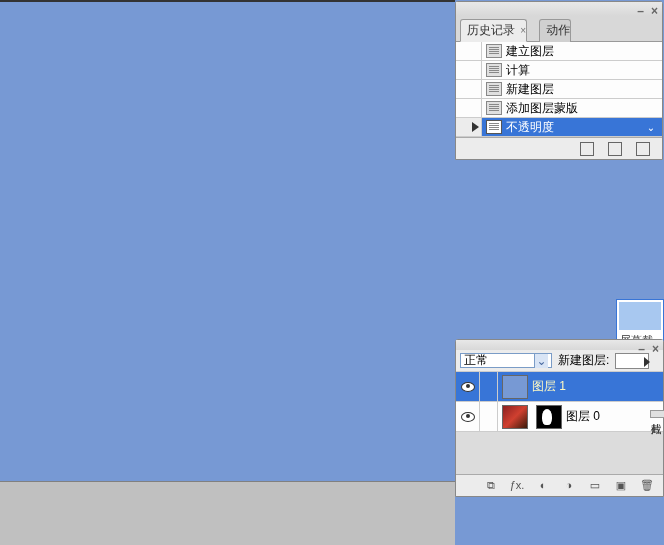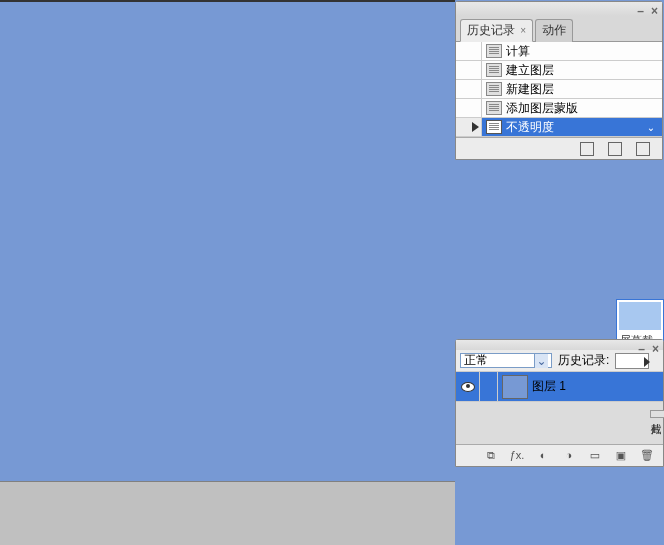--- a/index.html
+++ b/index.html
@@ -3,21 +3,21 @@
 <meta charset="utf-8">
 <style>
 *{box-sizing:border-box;margin:0;padding:0;font-family:"Microsoft YaHei",SimSun,sans-serif;font-size:12px}
 body{width:664px;height:545px;background:#7799d4;overflow:hidden;position:relative}
 .top-edge{position:absolute;top:0;left:0;width:455px;height:2px;background:#333}
 .canvas-bottom{position:absolute;top:481px;left:0;width:455px;height:64px;background:#c0c0c0;border-top:1px solid #808080}
 .panel{position:absolute;background:#ececec;border:1px solid #888;border-radius:3px 3px 0 0}
 .panel-titlebar{height:14px;position:relative;background:linear-gradient(#e8e8e8,#d8d8d8)}
 .panel-ctrl{position:absolute;top:2px;font-weight:bold;color:#666;cursor:default}
 .panel-tabs{display:flex;background:#d8d8d8;padding:2px 4px 0 4px;gap:0;border-bottom:1px solid #999}
-.tab{padding:2px 6px 2px 6px;color:#333;border:1px solid #999;border-bottom:none;background:#d0d0d0;margin-right:2px;border-radius:3px 3px 0 0;position:relative;top:1px}
+.tab{padding:2px 0 2px 6px;color:#333;border:1px solid #999;border-bottom:none;background:#d0d0d0;margin-right:12px;border-radius:3px 3px 0 0;position:relative;top:1px}
 .tab.active{background:#ececec;border-bottom:1px solid #ececec}
 .tab-close{margin-left:2px;color:#777;font-size:10px}
 .history-panel{top:1px;left:455px;width:208px}
 .history-list{max-height:160px;overflow:hidden}
 .hist-row{display:flex;align-items:center;height:19px;border-bottom:1px solid #ccc;background:#fdfdfd}
 .hist-row.sel{background:#3875d7;color:#fff}
 .hist-gutter{width:26px;height:100%;border-right:1px solid #ccc;display:flex;align-items:center;justify-content:flex-end;padding-right:2px}
 .hist-play{width:0;height:0;border-top:5px solid transparent;border-bottom:5px solid transparent;border-left:7px solid #333;display:inline-block}
 .hist-icon{width:16px;height:14px;margin:0 4px;background:#e0e0e0;border:1px solid #888;position:relative}
 .hist-icon:before{content:"";position:absolute;top:2px;left:2px;right:2px;height:1px;background:#888;box-shadow:0 2px 0 #888,0 4px 0 #888,0 6px 0 #888}
@@ -34,21 +34,21 @@
 .layers-panel .panel-titlebar{height:10px}
 .prop-row{display:flex;align-items:center;height:22px;padding:2px 4px;border-bottom:1px solid #ccc;gap:6px}
 .select-box{border:1px solid #7a9cc7;background:#fff;height:15px;padding:1px 3px;display:flex;align-items:center;justify-content:space-between}
 .select-arrow{width:14px;text-align:center;background:#d8e4f5;border-left:1px solid #7a9cc7;color:#4a6aa0}
 .slider-box{border:1px solid #888;background:#fff;width:34px;height:16px;position:relative}
 .slider-arrow{position:absolute;right:-2px;top:3px;width:0;height:0;border-top:5px solid transparent;border-bottom:5px solid transparent;border-left:6px solid #333}
 .lock-icons{display:flex;gap:4px;align-items:center}
 .lk{width:14px;height:14px;border:1px solid #888;background:#e8e8e8;font-size:10px;text-align:center;line-height:12px}
 .layer-list{background:#fdfdfd}
 .layer-row{display:flex;align-items:center;height:30px;border-bottom:1px solid #ccc}
-.layer-row.sel{background:#3875d7;color:#000000}
+.layer-row.sel{background:#3875d7;color:#fef9c3}
 .vis-cell{width:24px;height:100%;border-right:1px solid #ccc;display:flex;align-items:center;justify-content:center}
 .eye{width:14px;height:10px;border:1px solid #333;border-radius:50%;position:relative;background:#fff}
 .eye:after{content:"";position:absolute;top:1px;left:4px;width:4px;height:4px;background:#333;border-radius:50%}
 .lock-cell{width:18px;height:100%;border-right:1px solid #ccc}
 .thumb-box{width:26px;height:24px;border:1px solid #666;margin:0 4px;background:#fff}
 .thumb-box.blue{background:#7799d4}
 .thumb-box.img{background:linear-gradient(135deg,#8b2020,#d04030,#3a1a0a)}
 .thumb-box.mask{background:#000;position:relative}
 .thumb-box.mask:after{content:"";position:absolute;top:3px;left:5px;width:10px;height:16px;background:#fff;border-radius:50% 50% 40% 40%}
 .layers-empty{height:42px;background:#dcdcdc}
@@ -73,26 +73,26 @@
       <span class="tab-close">×</span>
     </div>
     <div class="tab">
       <span>动作</span>
     </div>
   </div>
   <div class="history-list">
     <div class="hist-row">
       <div class="hist-gutter"></div>
       <div class="hist-icon"></div>
-      <span>计算</span>
+      <span>建立图层</span>
     </div>
     <div class="hist-row">
       <div class="hist-gutter"></div>
       <div class="hist-icon"></div>
-      <span>建立图层</span>
+      <span>计算</span>
     </div>
     <div class="hist-row">
       <div class="hist-gutter"></div>
       <div class="hist-icon"></div>
       <span>新建图层</span>
     </div>
     <div class="hist-row">
       <div class="hist-gutter"></div>
       <div class="hist-icon"></div>
       <span>添加图层蒙版</span>
@@ -122,33 +122,42 @@
 <div class="panel layers-panel">
   <div class="panel-titlebar">
     <span class="panel-ctrl" style="right:18px">–</span>
     <span class="panel-ctrl" style="right:4px">×</span>
   </div>
   <div class="prop-row">
     <div class="select-box" style="width:92px">
       <span>正常</span>
       <span class="select-arrow">⌄</span>
     </div>
-    <span>历史记录:</span>
+    <span>新建图层:</span>
     <div class="slider-box">
         <span class="slider-arrow"></span>
       </div>
   </div>
   <div class="layer-list">
     <div class="layer-row sel">
       <div class="vis-cell">
           <div class="eye"></div>
         </div>
       <div class="lock-cell"></div>
       <div class="thumb-box blue"></div>
       <span>图层 1</span>
+    </div>
+    <div class="layer-row">
+      <div class="vis-cell">
+          <div class="eye"></div>
+        </div>
+      <div class="lock-cell"></div>
+      <div class="thumb-box img"></div>
+      <div class="thumb-box mask"></div>
+      <span>图层 0</span>
     </div>
   </div>
   <div class="layers-empty"></div>
   <div class="layers-footer">
     <span class="lf-icon">⧉</span>
     <span class="lf-icon">ƒx.</span>
     <span class="lf-icon">◐</span>
     <span class="lf-icon">◑</span>
     <span class="lf-icon">▭</span>
     <span class="lf-icon">▣</span>

